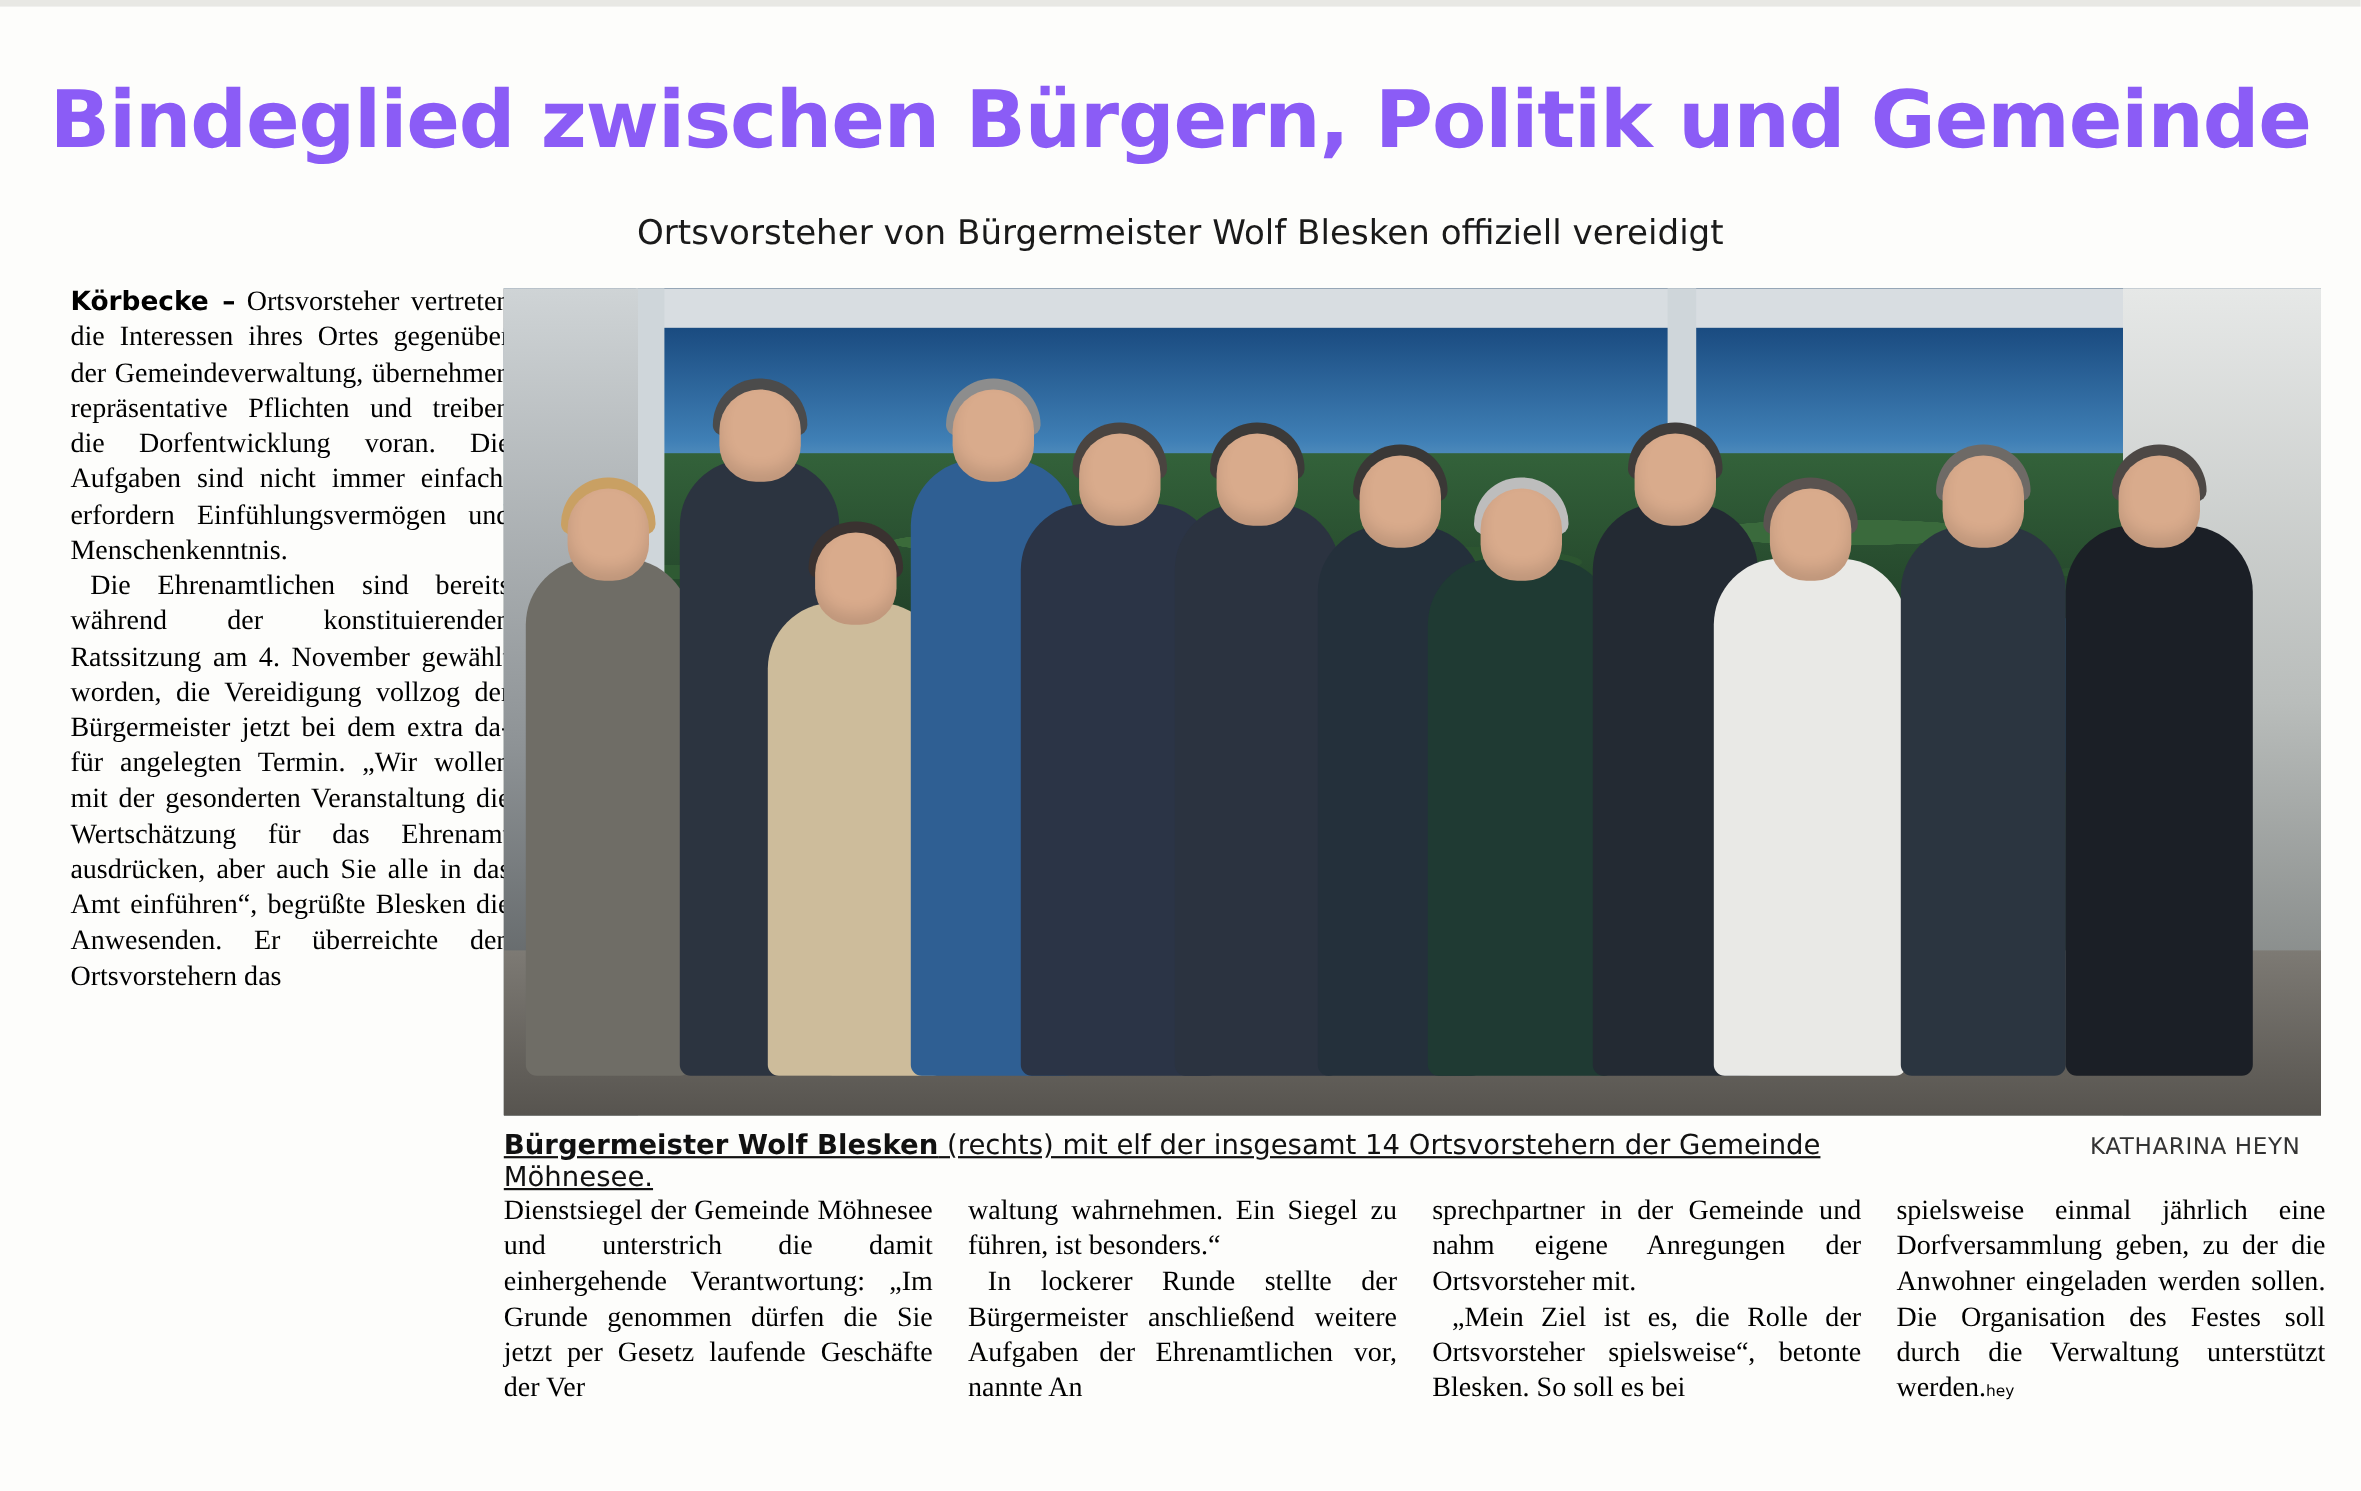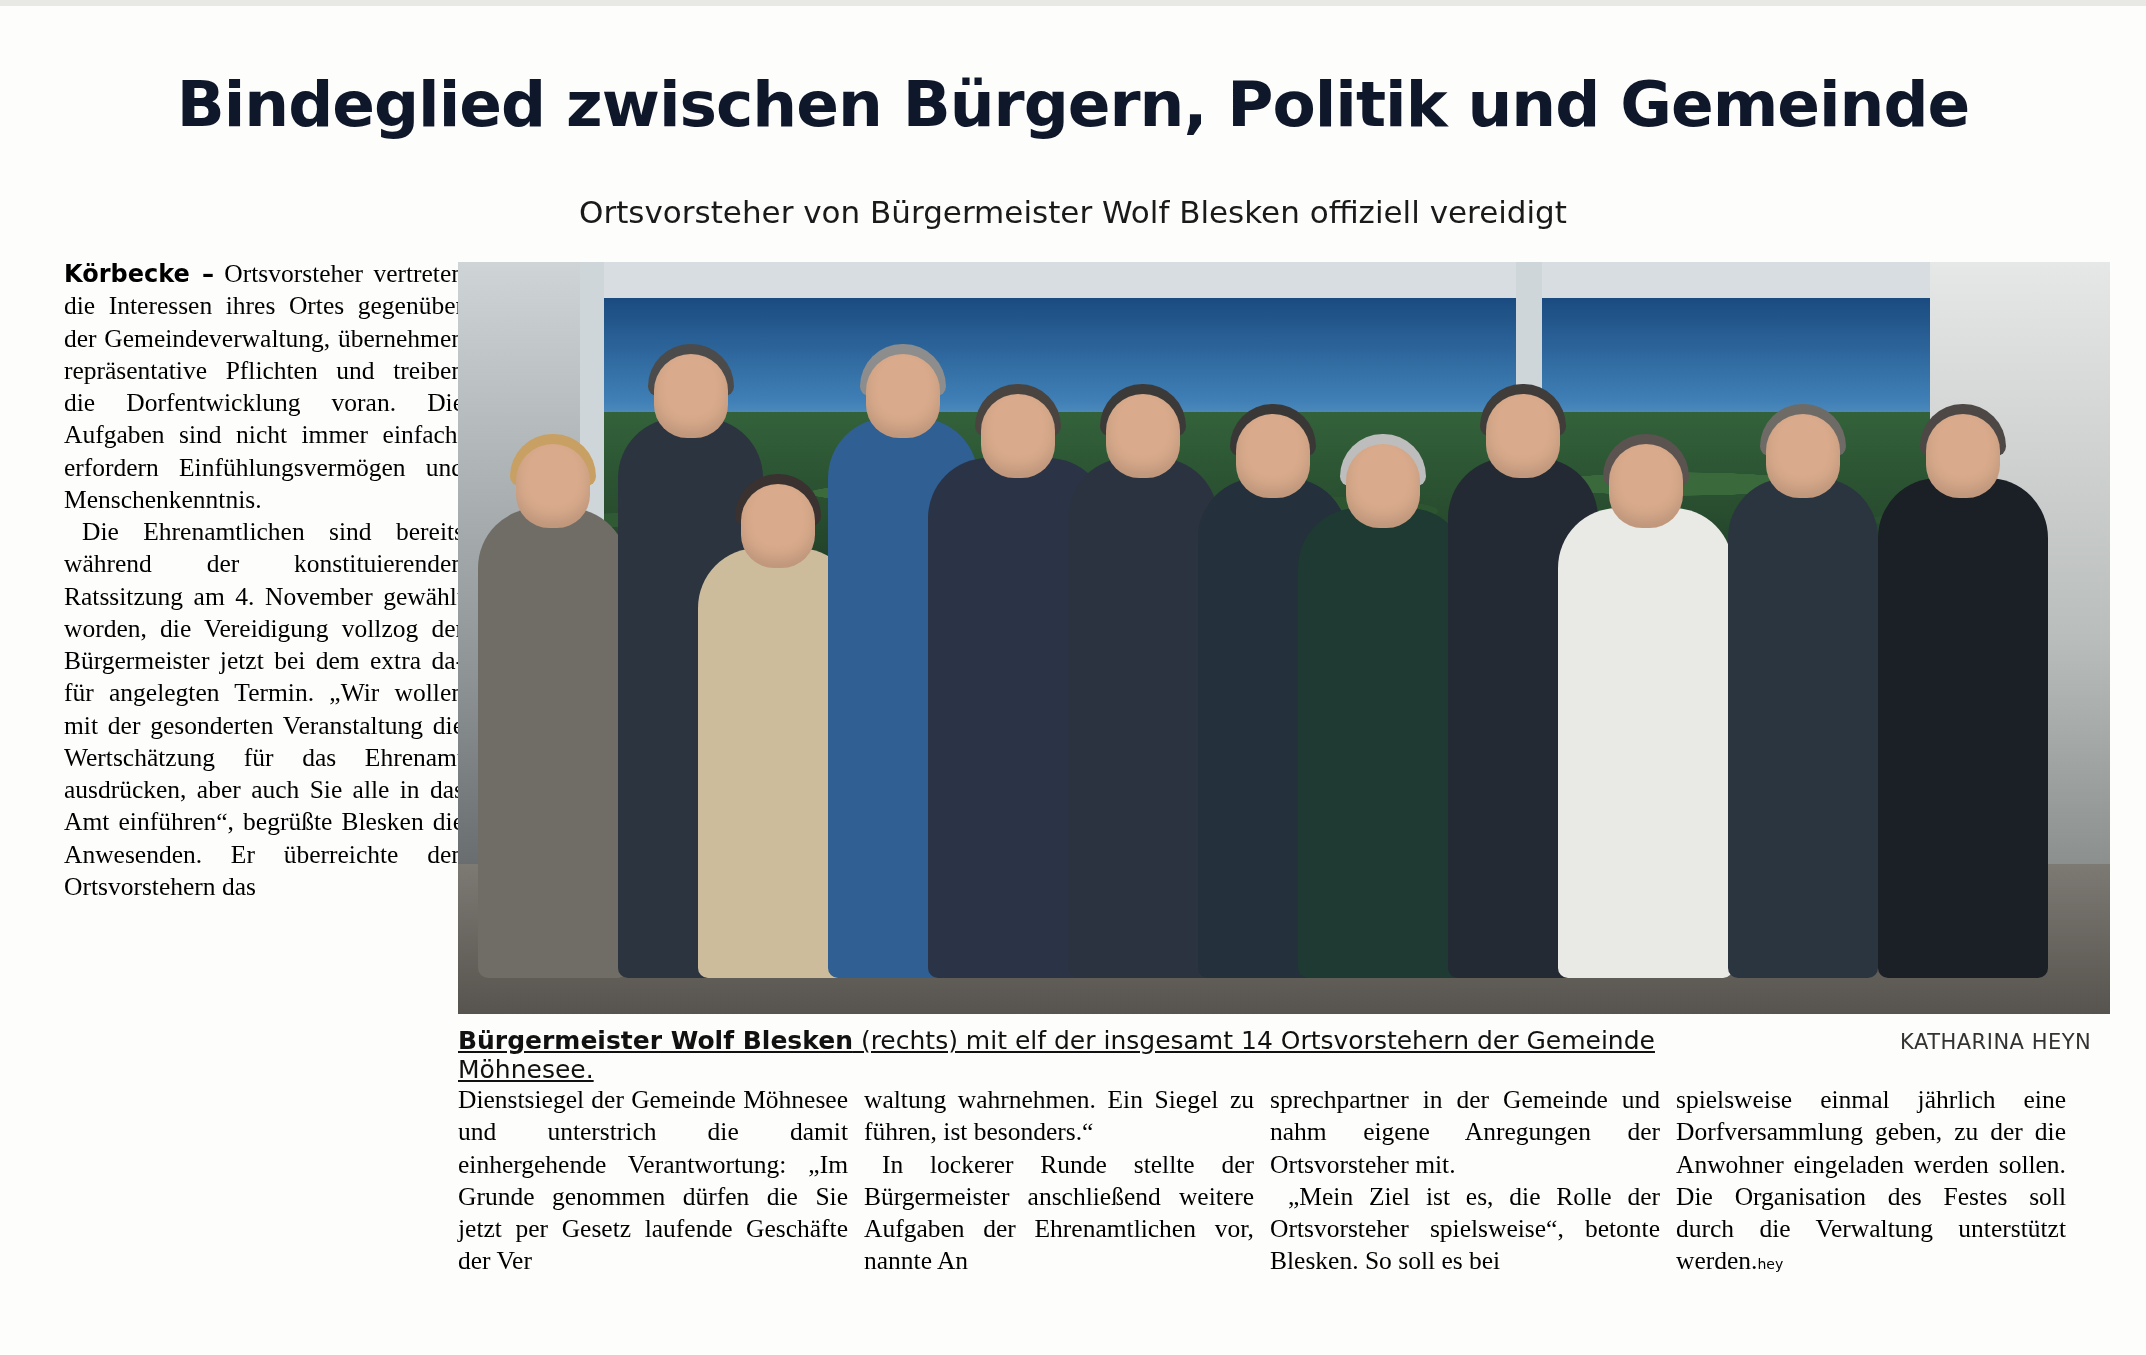--- a/index.html
+++ b/index.html
@@ -29,24 +29,24 @@
     background: #e8e8e4;
   }
   .headline {
     position: absolute;
     top: 72px;
     left: 0;
     width: 2146px;
     text-align: center;
     font-family: "DejaVu Sans", sans-serif;
     font-weight: bold;
-    font-size: 63px;
+    font-size: 72px;
     letter-spacing: -1px;
     line-height: 1.05;
-    color: #0f172a;
+    color: #8b5cf6;
   }
   .subhead {
     position: absolute;
     top: 194px;
     left: 0;
     width: 2146px;
     text-align: center;
     font-family: "DejaVu Sans", sans-serif;
     font-weight: normal;
     font-size: 31px;
@@ -197,21 +197,21 @@
     letter-spacing: .5px;
     color: #333;
   }
 
   .bottom-cols {
     position: absolute;
     top: 1084px;
     left: 458px;
     width: 1656px;
     display: flex;
-    gap: 16px;
+    gap: 32px;
   }
   .bcol {
     width: 390px;
     font-size: 25.5px;
     line-height: 1.265;
     text-align: justify;
     hyphens: manual;
   }
   .bcol p { margin: 0; }
   .bcol p + p { text-indent: 18px; }

